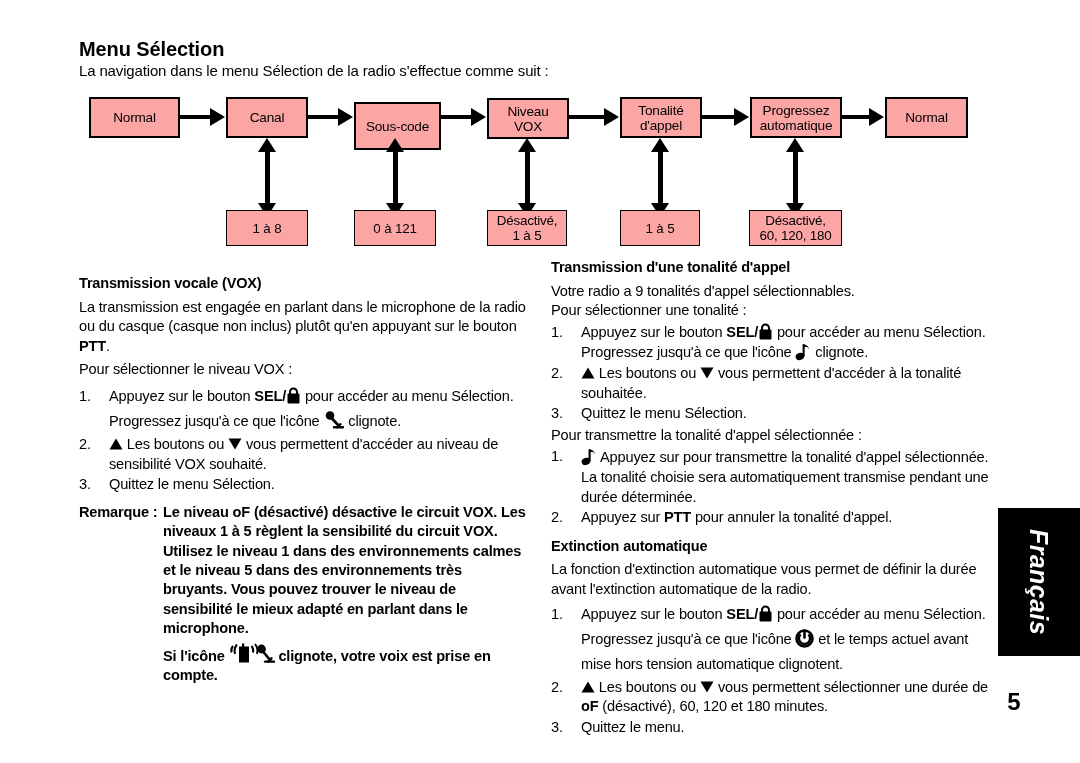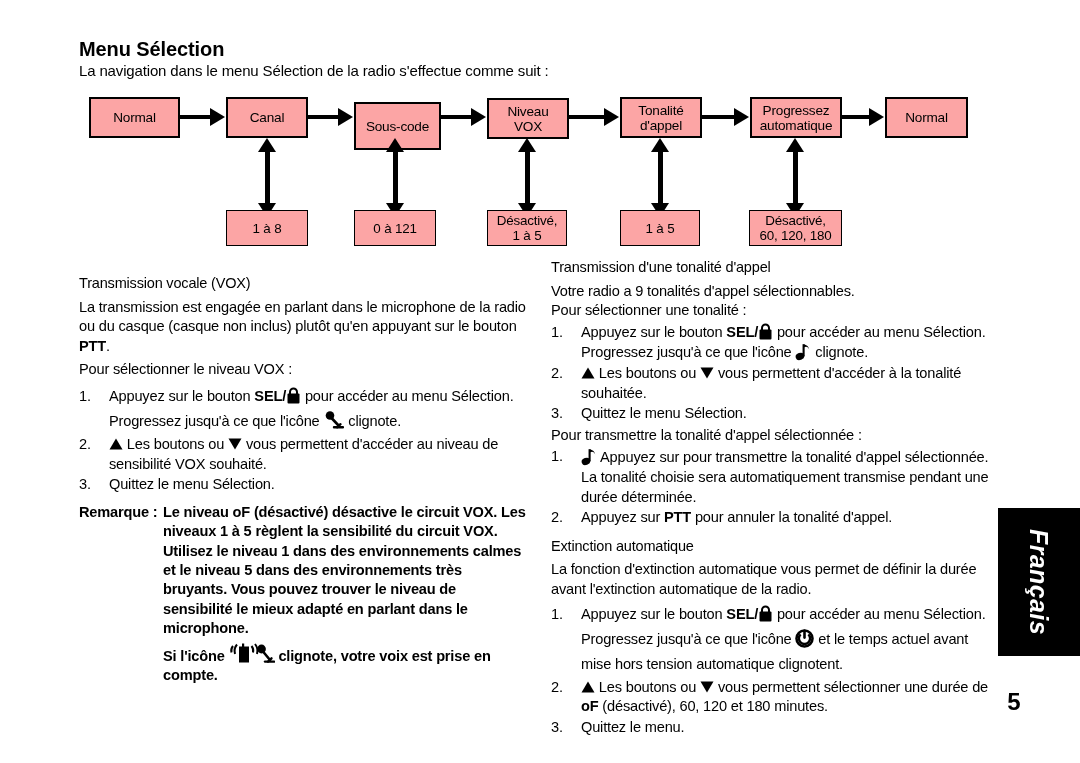--- a/index.html
+++ b/index.html
@@ -109,21 +109,21 @@
     left: 79px;
     top: 274px;
     width: 448px;
   }
   #col-right {
     left: 551px;
     top: 258px;
     width: 445px;
   }
   .sec-head {
-    font-weight: normal;
+    font-weight: bold;
     font-size: 14.5px;
     margin-bottom: 4px;
   }
   .para {
     margin-bottom: 4px;
   }
   .para.tight { margin-bottom: 0px; }
 
   ol.steps {
     margin: 2px 0 2px 0;

